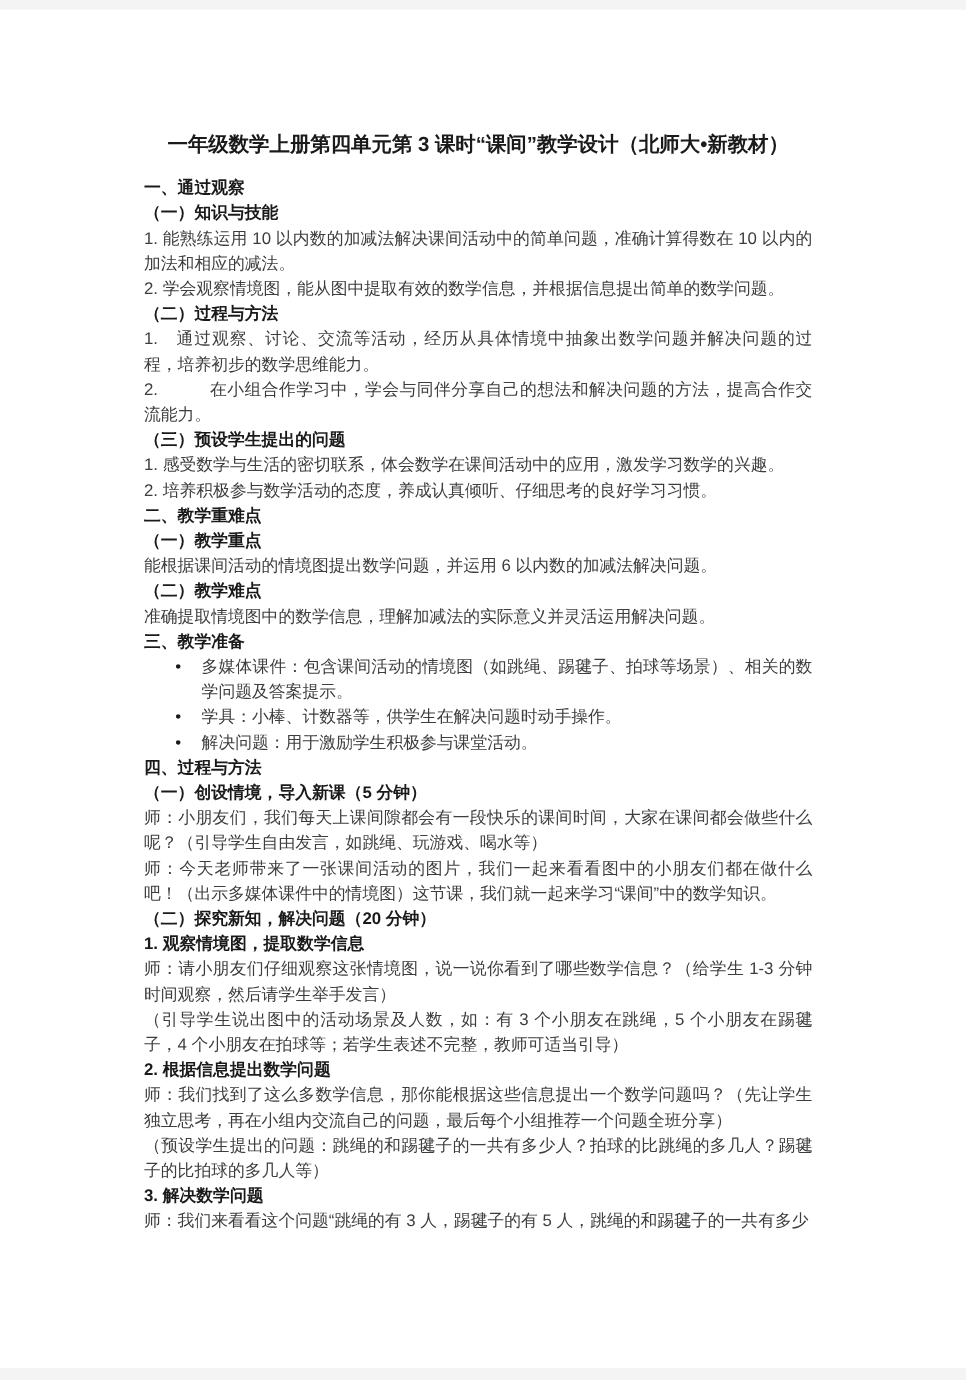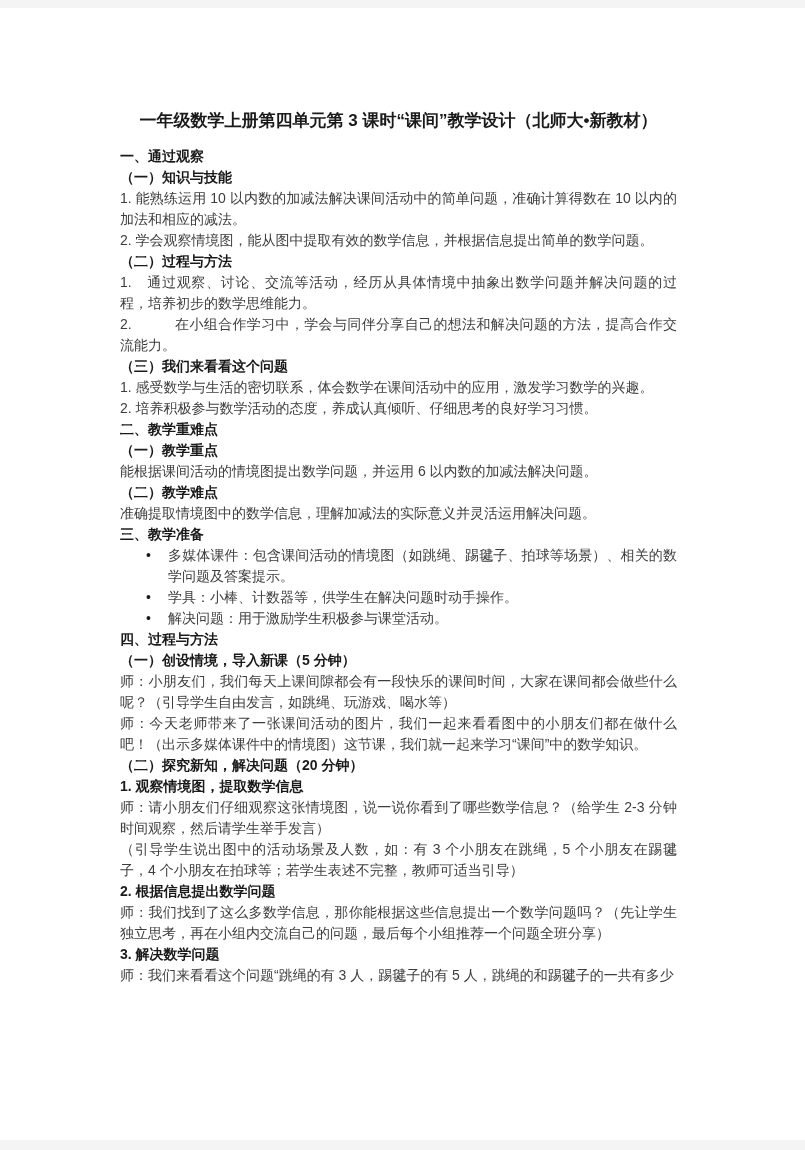--- a/index.html
+++ b/index.html
@@ -59,39 +59,40 @@
   <div class="content">
     <div class="doc-title">一年级数学上册第四单元第 3 课时“课间”教学设计（北师大•新教材）</div>
     <div>
         <div class="block h1">一、通过观察</div>
         <div class="block h2">（一）知识与技能</div>
         <div class="block p">1. 能熟练运用 10 以内数的加减法解决课间活动中的简单问题，准确计算得数在 10 以内的加法和相应的减法。</div>
         <div class="block p">2. 学会观察情境图，能从图中提取有效的数学信息，并根据信息提出简单的数学问题。</div>
         <div class="block h2">（二）过程与方法</div>
         <div class="block p">1.　通过观察、讨论、交流等活动，经历从具体情境中抽象出数学问题并解决问题的过程，培养初步的数学思维能力。</div>
         <div class="block p">2.　　　在小组合作学习中，学会与同伴分享自己的想法和解决问题的方法，提高合作交流能力。</div>
-        <div class="block h2">（三）我们来看看这个问题</div>
+        <div class="block h2">（三）预设学生提出的问题</div>
         <div class="block p">1. 感受数学与生活的密切联系，体会数学在课间活动中的应用，激发学习数学的兴趣。</div>
         <div class="block p">2. 培养积极参与数学活动的态度，养成认真倾听、仔细思考的良好学习习惯。</div>
         <div class="block h1">二、教学重难点</div>
         <div class="block h2">（一）教学重点</div>
         <div class="block p">能根据课间活动的情境图提出数学问题，并运用 6 以内数的加减法解决问题。</div>
         <div class="block h2">（二）教学难点</div>
         <div class="block p">准确提取情境图中的数学信息，理解加减法的实际意义并灵活运用解决问题。</div>
         <div class="block h1">三、教学准备</div>
         <div class="block li"><span class="bullet">•</span><span>多媒体课件：包含课间活动的情境图（如跳绳、踢毽子、拍球等场景）、相关的数学问题及答案提示。</span></div>
         <div class="block li"><span class="bullet">•</span><span>学具：小棒、计数器等，供学生在解决问题时动手操作。</span></div>
         <div class="block li"><span class="bullet">•</span><span>解决问题：用于激励学生积极参与课堂活动。</span></div>
         <div class="block h1">四、过程与方法</div>
         <div class="block h2">（一）创设情境，导入新课（5 分钟）</div>
         <div class="block p">师：小朋友们，我们每天上课间隙都会有一段快乐的课间时间，大家在课间都会做些什么呢？（引导学生自由发言，如跳绳、玩游戏、喝水等）</div>
         <div class="block p">师：今天老师带来了一张课间活动的图片，我们一起来看看图中的小朋友们都在做什么吧！（出示多媒体课件中的情境图）这节课，我们就一起来学习“课间”中的数学知识。</div>
         <div class="block h2">（二）探究新知，解决问题（20 分钟）</div>
         <div class="block h3">1. 观察情境图，提取数学信息</div>
-        <div class="block p">师：请小朋友们仔细观察这张情境图，说一说你看到了哪些数学信息？（给学生 2-3 分钟时间观察，然后请学生举手发言）</div>
+        <div class="block p">师：请小朋友们仔细观察这张情境图，说一说你看到了哪些数学信息？（给学生 1-3 分钟时间观察，然后请学生举手发言）</div>
         <div class="block p">（引导学生说出图中的活动场景及人数，如：有 3 个小朋友在跳绳，5 个小朋友在踢毽子，4 个小朋友在拍球等；若学生表述不完整，教师可适当引导）</div>
         <div class="block h3">2. 根据信息提出数学问题</div>
         <div class="block p">师：我们找到了这么多数学信息，那你能根据这些信息提出一个数学问题吗？（先让学生独立思考，再在小组内交流自己的问题，最后每个小组推荐一个问题全班分享）</div>
+        <div class="block p">（预设学生提出的问题：跳绳的和踢毽子的一共有多少人？拍球的比跳绳的多几人？踢毽子的比拍球的多几人等）</div>
         <div class="block h3">3. 解决数学问题</div>
         <div class="block p">师：我们来看看这个问题“跳绳的有 3 人，踢毽子的有 5 人，跳绳的和踢毽子的一共有多少</div>
       </div>
   </div>
 </div>
 
 </body></html>

